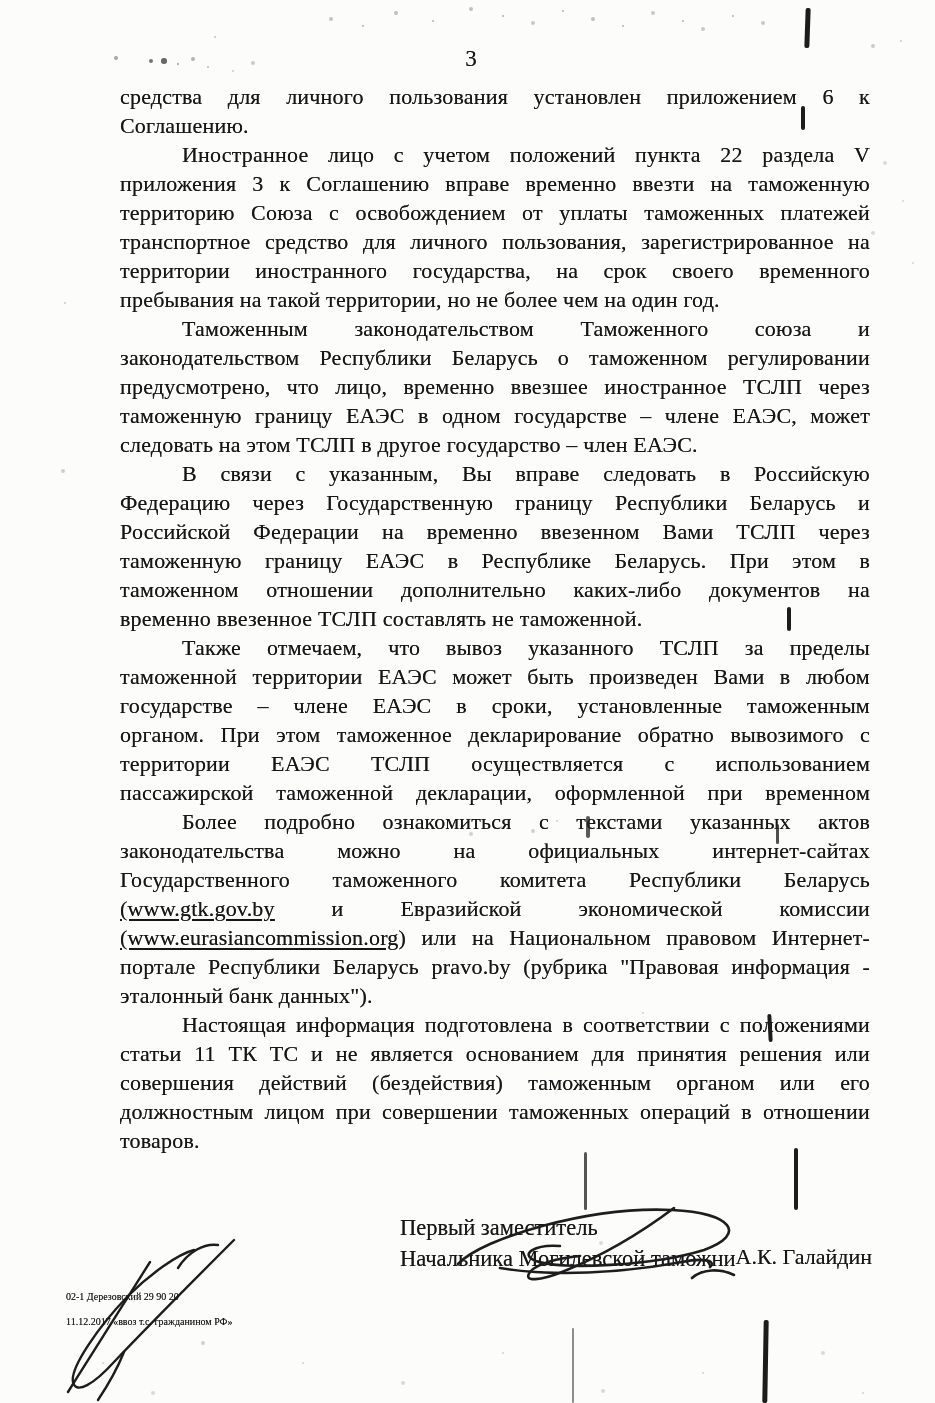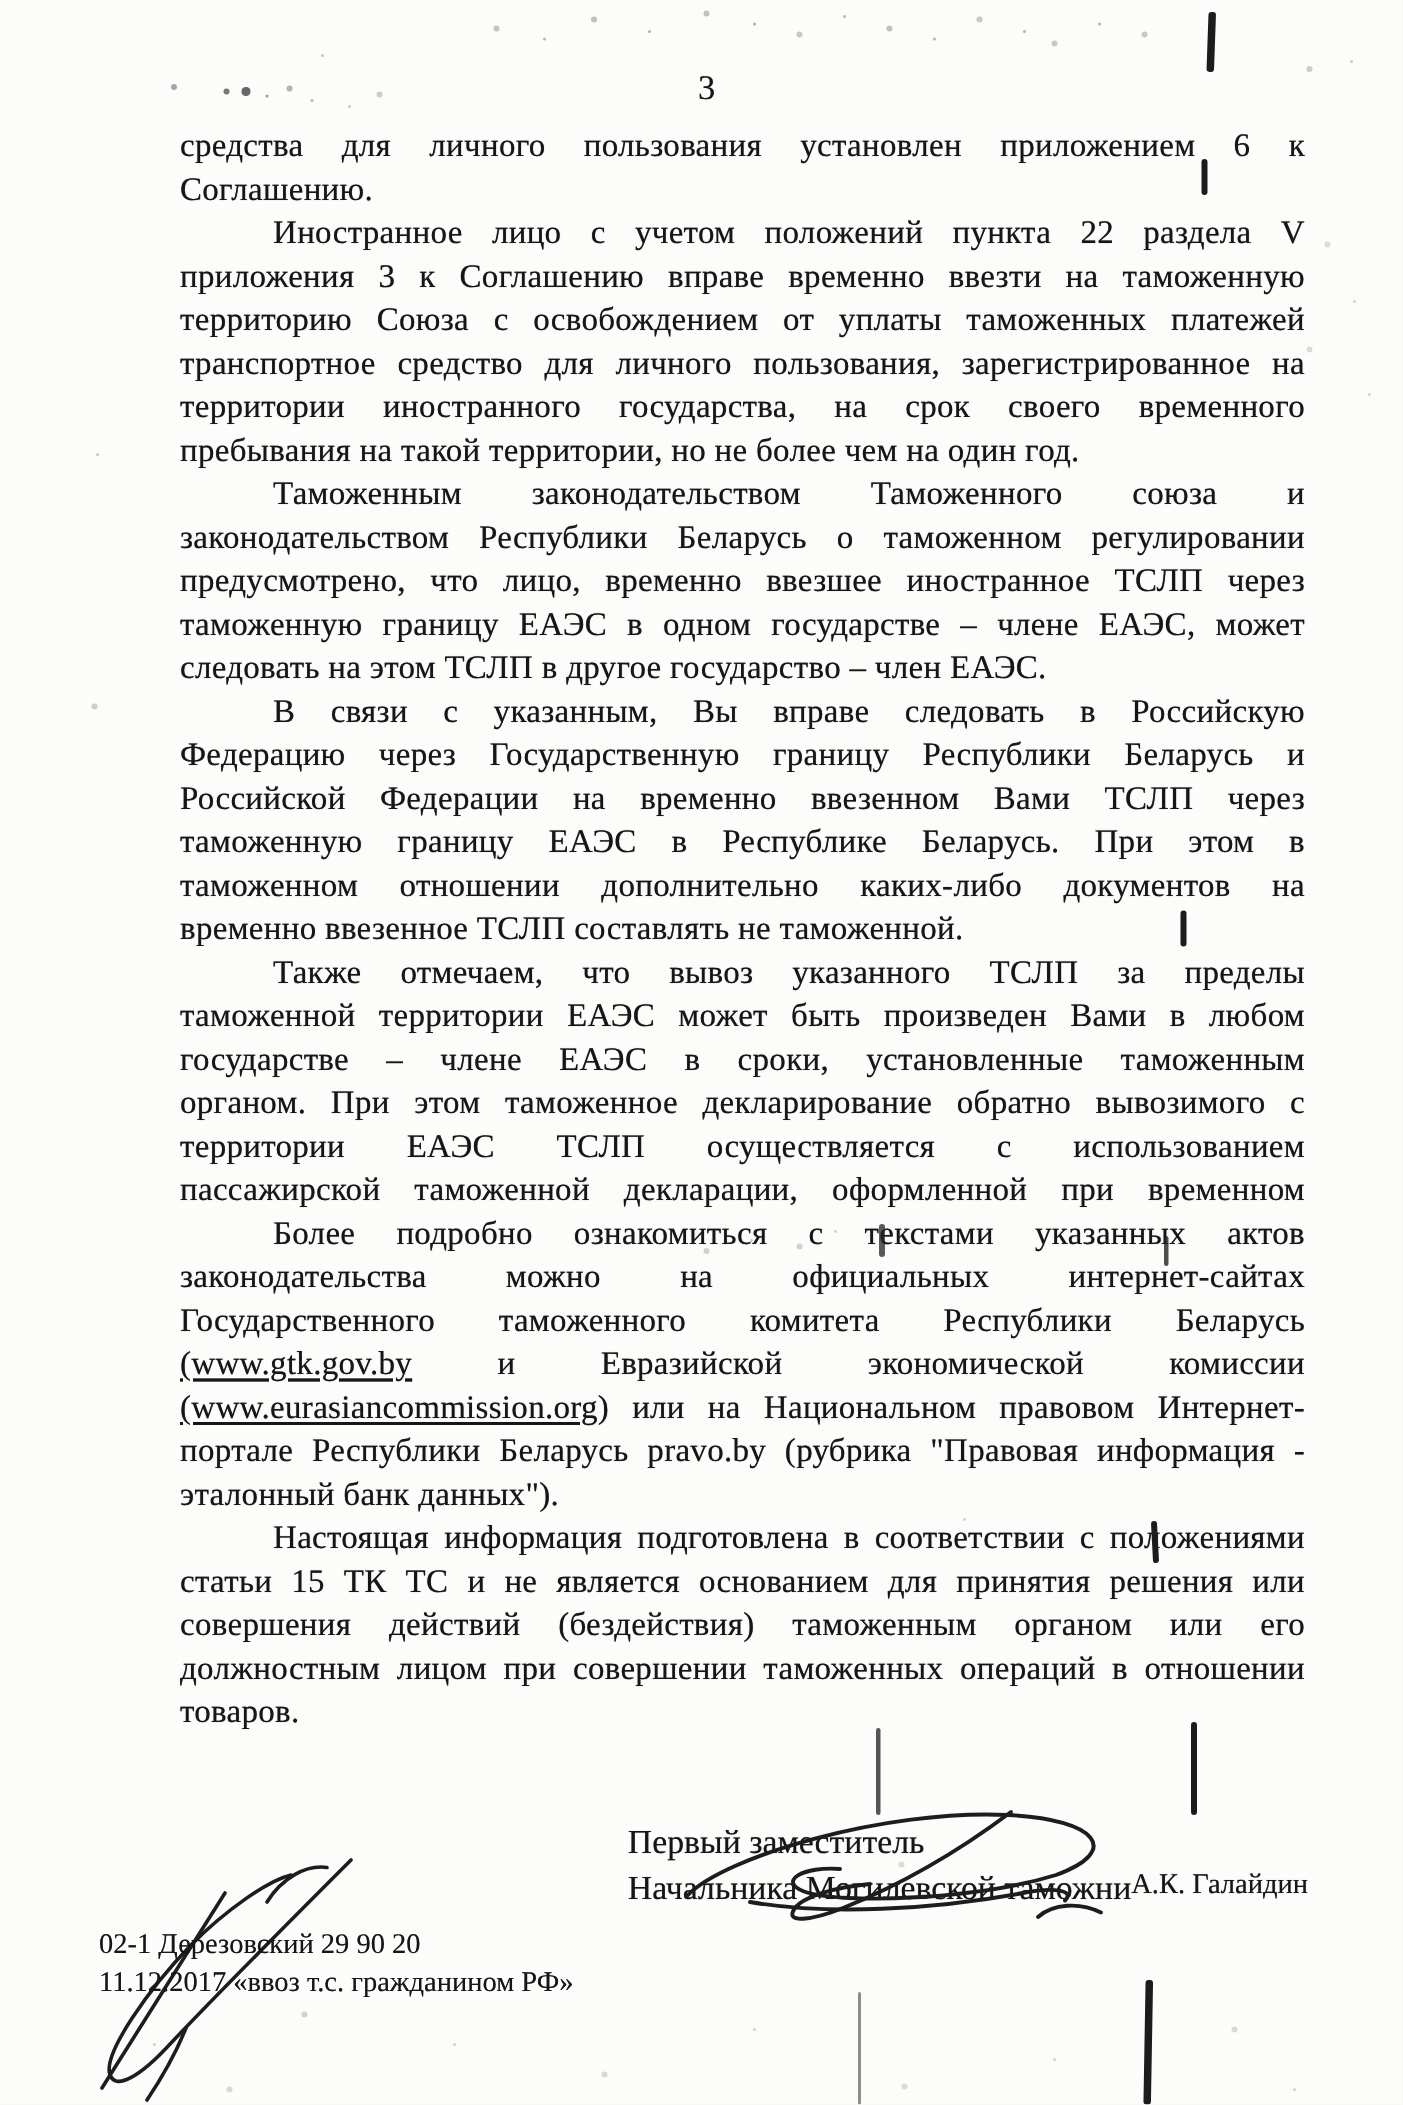--- a/index.html
+++ b/index.html
@@ -42,28 +42,28 @@
   .sigblock{
     position:absolute;left:72px;right:63px;top:1212px;
     display:flex;justify-content:flex-end;align-items:flex-end;
   }
   .sigleft div{
     font-size:22.5px;line-height:31px;
     text-shadow:0 0 .5px rgba(0,0,0,.6);
     white-space:nowrap;
   }
   .signame{
-    font-size:19px;line-height:30px;
+    font-size:22px;line-height:30px;
     padding-bottom:2px;
     text-shadow:0 0 .5px rgba(0,0,0,.6);
     white-space:nowrap;
   }
   .footer{
     position:absolute;left:66px;top:1284px;
-    font-size:19px;line-height:25px;
+    font-size:10px;line-height:25px;
     text-shadow:0 0 .4px rgba(0,0,0,.55);
   }
   
   .mark{position:absolute;background:#1c1c1c;border-radius:2px;}
   .m1{left:805px;top:8px;width:5px;height:40px;transform:rotate(2deg);}
   .m2{left:801px;top:106px;width:4px;height:24px;}
   .m3{left:787px;top:607px;width:4px;height:24px;}
   .m4{left:586px;top:816px;width:4px;height:22px;background:rgba(35,35,35,.75);}
   .m5{left:776px;top:824px;width:3px;height:20px;background:rgba(35,35,35,.8);}
   .m6{left:768px;top:1014px;width:4px;height:28px;transform:rotate(-3deg);}
@@ -154,21 +154,21 @@
           <div class="ln fl"><span>Более  подробно  ознакомиться  с  текстами  указанных  актов</span></div>
           <div class="ln"><span>законодательства  можно  на  официальных  интернет-сайтах</span></div>
           <div class="ln"><span>Государственного  таможенного  комитета  Республики  Беларусь</span></div>
           <div class="ln"><span class="u">(www.gtk.gov.by</span><span>  и  Евразийской  экономической  комиссии</span></div>
           <div class="ln"><span class="u">(www.eurasiancommission.org</span><span>) или на Национальном правовом Интернет-</span></div>
           <div class="ln"><span>портале Республики Беларусь pravo.by (рубрика "Правовая информация -</span></div>
           <div class="ln last"><span>эталонный банк данных").</span></div>
         </div>
         <div class="para">
           <div class="ln fl"><span>Настоящая информация подготовлена в соответствии с положениями</span></div>
-          <div class="ln"><span>статьи 15 ТК ТС и не является основанием для принятия решения или</span></div>
+          <div class="ln"><span>статьи 11 ТК ТС и не является основанием для принятия решения или</span></div>
           <div class="ln"><span>совершения  действий  (бездействия)  таможенным  органом  или  его</span></div>
           <div class="ln"><span>должностным лицом при совершении таможенных операций в отношении</span></div>
           <div class="ln last"><span>товаров.</span></div>
         </div>
       </div>
   </div>
 
   <div class="mark m1"></div>
   <div class="mark m2"></div>
   <div class="mark m3"></div>

